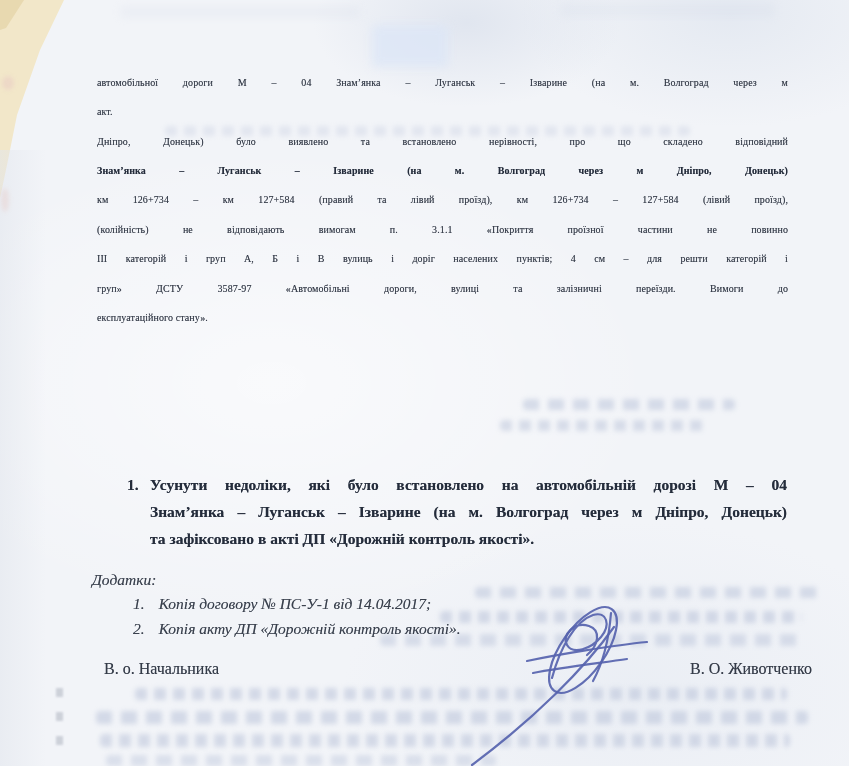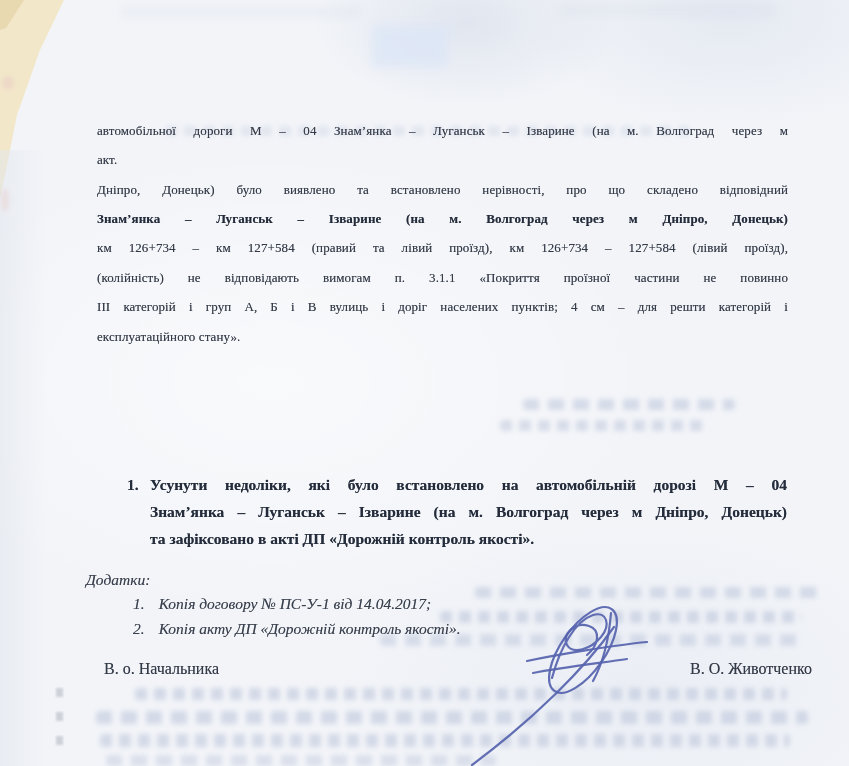--- a/index.html
+++ b/index.html
@@ -23,22 +23,22 @@
     background:linear-gradient(90deg,#e2e6ed,rgba(226,230,237,0));opacity:.55;}
   .pinkspeck{position:absolute;background:#e8c9c4;filter:blur(2px);border-radius:50%;}
   .edge-mark{position:absolute;width:7px;height:9px;background:#a9afbc;filter:blur(1px);opacity:.5;}
   
   .bleed{position:absolute;border-radius:4px;filter:blur(2.5px);}
   .plainb{background:#ccd4e4;filter:blur(4px);}
   .bluerect{background:#dce6f7;filter:blur(5px);border-radius:3px;}
   .st1{background:repeating-linear-gradient(90deg,#b4bed6 0 12px,rgba(180,190,214,0) 12px 19px);}
   .st2{background:repeating-linear-gradient(90deg,#b7c1d8 0 16px,rgba(183,193,216,0) 16px 25px);}
   
-  .para{position:absolute;left:97px;width:691px;font-size:13px;line-height:29.4px;
-    letter-spacing:.1px;text-shadow:0 0 .5px rgba(52,59,72,.55);margin-top:48px;}
+  .para{position:absolute;left:97px;width:691px;font-size:10px;line-height:29.4px;
+    letter-spacing:.1px;text-shadow:0 0 .5px rgba(52,59,72,.55);}
   .line{display:block;}
   .just{text-align:justify;text-align-last:justify;}
   .ind{padding-left:57px;}
   .b{font-weight:bold;color:#242c3b;}
   .demand{position:absolute;left:150px;width:637px;font-size:15.5px;line-height:27px;
     font-weight:bold;color:#242c3b;text-shadow:0 0 .5px rgba(36,44,59,.55);}
   .demand .num{position:absolute;left:-23px;top:0;}
   .attach{position:absolute;font-style:italic;font-size:15.5px;line-height:20px;
     color:#39404d;text-shadow:0 0 .5px rgba(57,64,77,.5);}
   .attach .num2{margin-right:14px;}
@@ -79,32 +79,33 @@
     <span class="line just">автомобільної дороги М – 04 Знам’янка – Луганськ – Ізварине (на м. Волгоград через м</span>
     <span class="line">акт.</span>
     <span class="line just">Дніпро, Донецьк) було виявлено та встановлено нерівності, про що складено відповідний</span>
   </div>
 
   <div class="para" style="top:156px">
     <span class="line just b">Знам’янка – Луганськ – Ізварине (на м. Волгоград через м Дніпро, Донецьк)</span>
     <span class="line just">км 126+734 – км 127+584 (правий та лівий проїзд), км 126+734 – 127+584 (лівий проїзд),</span>
     <span class="line just">(колійність) не відповідають вимогам п. 3.1.1 «Покриття проїзної частини не повинно</span>
     <span class="line just">III категорій і груп А, Б і В вулиць і доріг населених пунктів; 4 см – для решти категорій і</span>
+    <span class="line just">груп» ДСТУ 3587-97 «Автомобільні дороги, вулиці та залізничні переїзди. Вимоги до</span>
     <span class="line">експлуатаційного стану».</span>
   </div>
 
 
   <div class="demand" style="top:471px">
     <span class="num">1.</span>
     <span class="line just">Усунути недоліки, які було встановлено на автомобільній дорозі М – 04</span>
     <span class="line just">Знам’янка – Луганськ – Ізварине (на м. Волгоград через м Дніпро, Донецьк)</span>
     <span class="line">та зафіксовано в акті ДП «Дорожній контроль якості».</span>
   </div>
 
-  <div class="attach" style="left:86px;top:570px">Додатки:</div>
+  <div class="attach" style="left:92px;top:570px">Додатки:</div>
   <div class="attach" style="left:133px;top:594px">
     <span class="num2">1.</span><span>Копія договору № ПС-У-1 від 14.04.2017;</span>
   </div>
   <div class="attach" style="left:133px;top:619px">
     <span class="num2">2.</span><span>Копія акту ДП «Дорожній контроль якості».</span>
   </div>
 
   <div class="sigtext" style="left:104px;top:660px">В. о. Начальника</div>
 
   <svg class="signature-svg" viewBox="0 0 265 173" aria-hidden="true">

